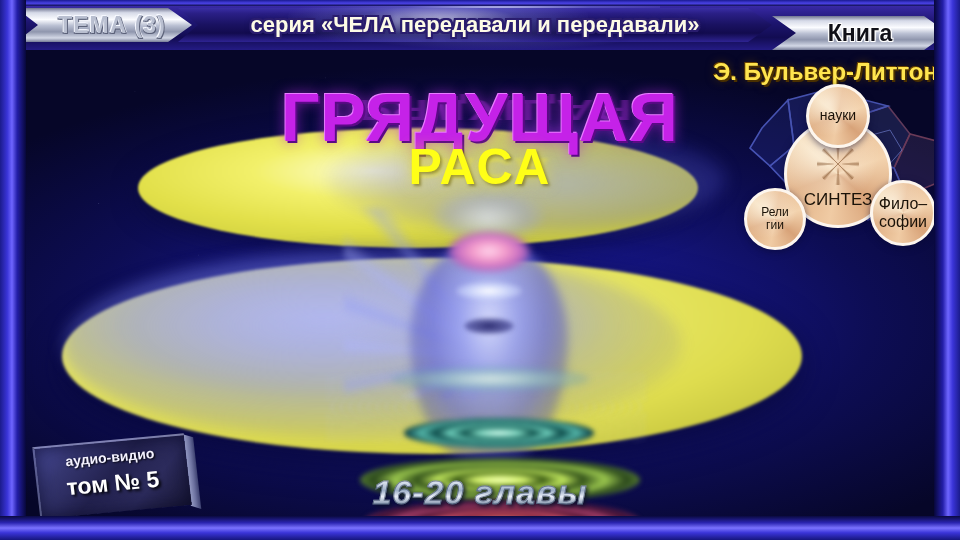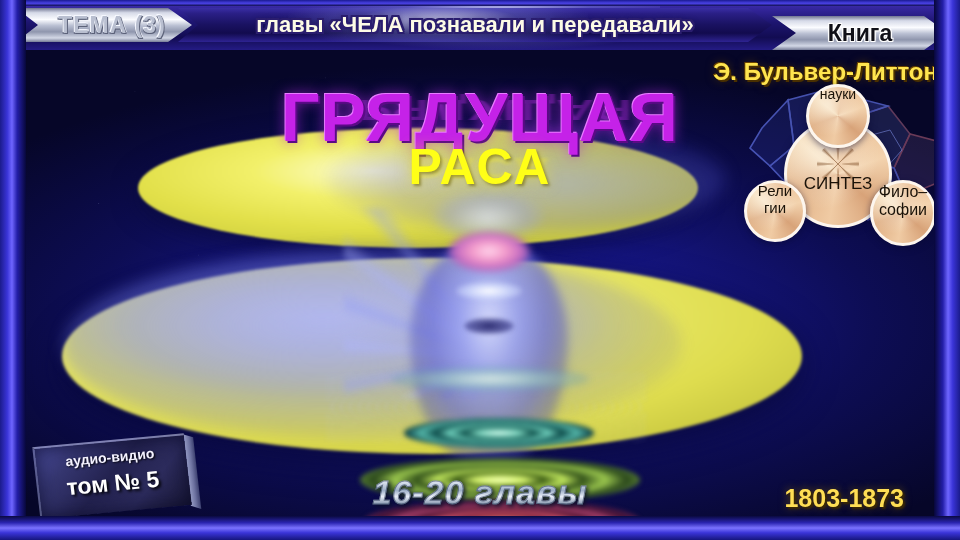--- a/index.html
+++ b/index.html
@@ -265,21 +265,21 @@
     filter:drop-shadow(2px 2px 2px rgba(10,15,40,.85));
   }
 
   
   #synthesis { position:absolute; right:12px; top:88px; width:200px; height:160px; z-index:45; }
   #synthesis .geo {
     position:absolute; inset:-4px 0 0 0; opacity:.9;
   }
   .bubble {
     position:absolute; border-radius:50%; border:3px solid #fdf6ee;
-    display:flex; flex-direction:column; align-items:center; justify-content:flex-start;
+    display:flex; flex-direction:column; align-items:center; justify-content:center;
     text-align:center; color:#1a1208; line-height:1.1;
     background:
       radial-gradient(circle at 34% 28%, rgba(255,250,240,.55) 0%, rgba(255,235,210,0) 58%),
       conic-gradient(from 10deg, #e7b98e, #f3d3ae, #d8a379, #f0cba4, #dfae83, #f5dcb8, #e7b98e);
     box-shadow:0 2px 7px rgba(10,10,50,.55);
   }
   #bubble-center { left:36px; top:32px; width:108px; height:108px; font-size:19px; }
   #bubble-center .star {
     position:absolute; left:50%; top:20px; width:42px; height:42px; transform:translateX(-50%);
     background:
@@ -290,21 +290,21 @@
         rgba(120,70,30,.55) 135deg, rgba(120,70,30,0) 143deg, rgba(120,70,30,0) 172deg,
         rgba(120,70,30,.55) 180deg, rgba(120,70,30,0) 188deg, rgba(120,70,30,0) 217deg,
         rgba(120,70,30,.55) 225deg, rgba(120,70,30,0) 233deg, rgba(120,70,30,0) 262deg,
         rgba(120,70,30,.55) 270deg, rgba(120,70,30,0) 278deg, rgba(120,70,30,0) 307deg,
         rgba(120,70,30,.55) 315deg, rgba(120,70,30,0) 323deg, rgba(120,70,30,0) 352deg,
         rgba(120,70,30,.55) 360deg);
     border-radius:50%;
   }
   #bubble-center .lbl { position:relative; margin-top:52px; font-size:17px; }
   #bubble-top    { left:58px; top:-4px;  width:64px; height:64px; font-size:14px; z-index:2; }
-  #bubble-left   { left:-4px; top:92px;  width:62px; height:62px; font-size:15px; z-index:2; }
+  #bubble-left   { left:-4px; top:100px;  width:62px; height:62px; font-size:12px; z-index:2; }
   #bubble-right  { left:122px;top:92px;  width:66px; height:66px; font-size:16px; z-index:2; }
 
   
   #plaque {
     position:absolute; left:36px; top:440px; width:152px; height:72px; z-index:45;
     transform:rotate(-6.5deg) skewY(1.2deg);
   }
   #plaque .face {
     position:absolute; inset:0;
     background:linear-gradient(135deg,#4b4d9e 0%,#353670 22%,#23224f 48%,#2c2b5c 72%,#171632 100%);
@@ -358,21 +358,20 @@
     <div class="chakra" id="chakra-red"></div>
 
   </div>
 
   <div id="title-main-reflection">ГРЯДУЩАЯ</div>
   <div id="title-main">ГРЯДУЩАЯ</div>
   <div id="title-sub-reflection">РАСА</div>
   <div id="title-sub">РАСА</div>
 
   <div id="author">Э. Бульвер-Литтон</div>
-  <div id="dates">1803-1873</div>
 
   <div id="chapters">
     <span>16-20 главы</span>
   </div>
 
   <div id="synthesis">
     <svg class="geo" viewBox="0 0 200 164">
       <g fill="none" stroke="#5a6ad8" stroke-width="1.6" opacity=".85">
         <polygon points="40,16 78,6 104,34 84,68 46,62" fill="#2b3490" fill-opacity=".55"></polygon>
         <polygon points="14,44 40,16 46,62 22,82 2,64" fill="#232c80" fill-opacity=".5"></polygon>
@@ -410,21 +409,21 @@
     <div class="face"></div>
     <div class="t1">аудио-видио</div>
     <div class="t2">том  № 5</div>
   </div>
 
   <div id="header-band">
     <div class="plate" id="tema-plate">
       <div id="tema-label">ТЕМА (3)</div>
     </div>
     <div id="series-banner">
-      <div id="series-label">главы «ЧЕЛА  познавали и передавали»</div>
+      <div id="series-label">серия «ЧЕЛА  передавали и передавали»</div>
     </div>
     <div class="plate" id="kniga-plate">
       <div id="kniga-label">Книга</div>
     </div>
   </div>
 
   <div class="frame-edge frame-top"></div>
   <div class="frame-edge frame-left"></div>
   <div class="frame-edge frame-right"></div>
   <div class="frame-edge frame-bottom"></div>

